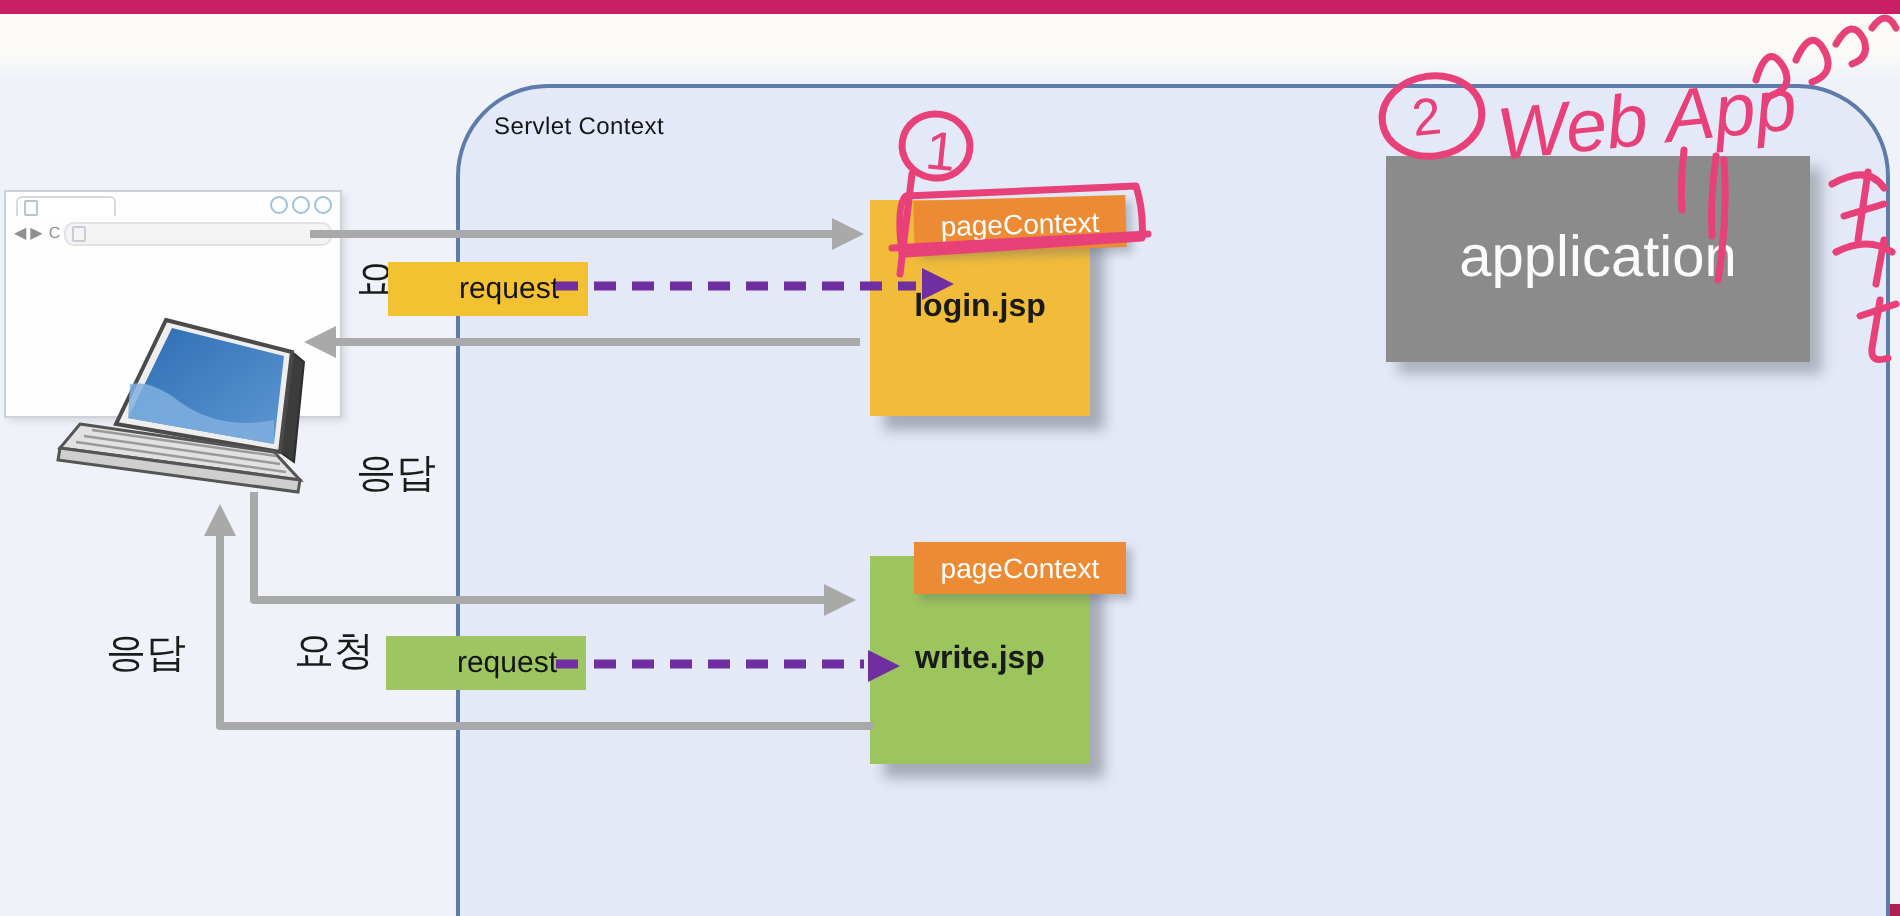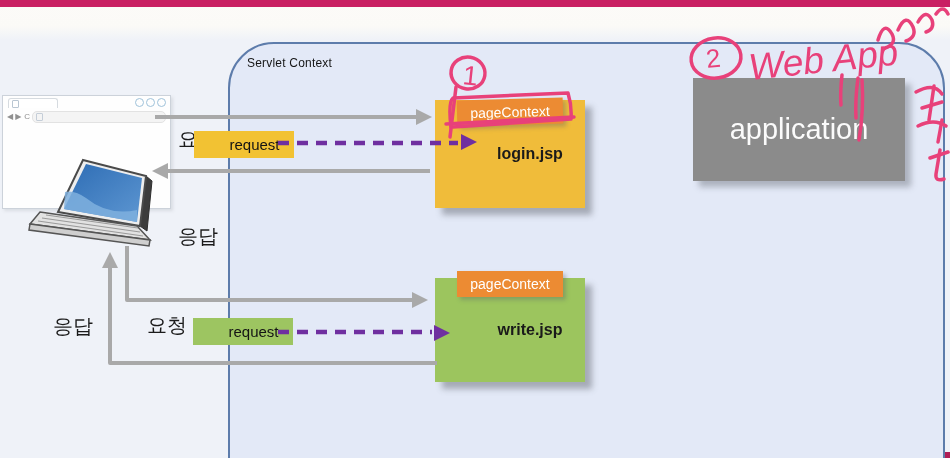--- a/index.html
+++ b/index.html
@@ -9,21 +9,21 @@
   .bar{position:absolute;background:#c92063;}
   .bar-top{left:0;top:0;width:950px;height:7px;}
   .bar-bottom{left:233px;top:452px;width:717px;height:6px;background:#b01e56;}
   .servlet-box{position:absolute;left:228px;top:42px;width:713px;height:480px;
                background:#e3e9f7;border:2px solid #5d7cab;border-radius:46px 46px 0 0;}
   .servlet-title{position:absolute;left:17px;top:12px;font-size:12px;color:#161616;letter-spacing:.2px;}
   .appbox{position:absolute;left:693px;top:78px;width:212px;height:103px;background:#8b8b8b;
           box-shadow:6px 6px 6px rgba(90,95,105,.40);display:flex;align-items:center;justify-content:center;}
   .appbox span{color:#fbfbfb;font-size:29px;}
   .jsp{position:absolute;width:110px;display:flex;align-items:center;justify-content:center;
-       box-shadow:7px 7px 6px rgba(90,95,105,.45);padding-left:40px;}
+       box-shadow:7px 7px 6px rgba(90,95,105,.45);}
   .jsp span{font-size:16px;font-weight:600;color:#1a1a1a;}
   .jsp-login{left:435px;top:100px;height:108px;background:#f0bc3a;}
   .jsp-write{left:435px;top:278px;height:104px;background:#9cc55e;}
   .ptab{position:absolute;width:106px;height:26px;background:#ec8b33;display:flex;align-items:center;
         justify-content:center;box-shadow:3px 3px 4px rgba(90,95,105,.35);}
   .ptab span{color:#fff;font-size:14px;}
   .ptab-login{left:457px;top:99px;transform:rotate(-1.6deg);}
   .ptab-write{left:457px;top:271px;}
   .reqbox{position:absolute;width:79px;height:27px;display:flex;align-items:center;justify-content:center;padding-left:21px;}
   .reqbox span{font-size:15px;color:#141414;}

